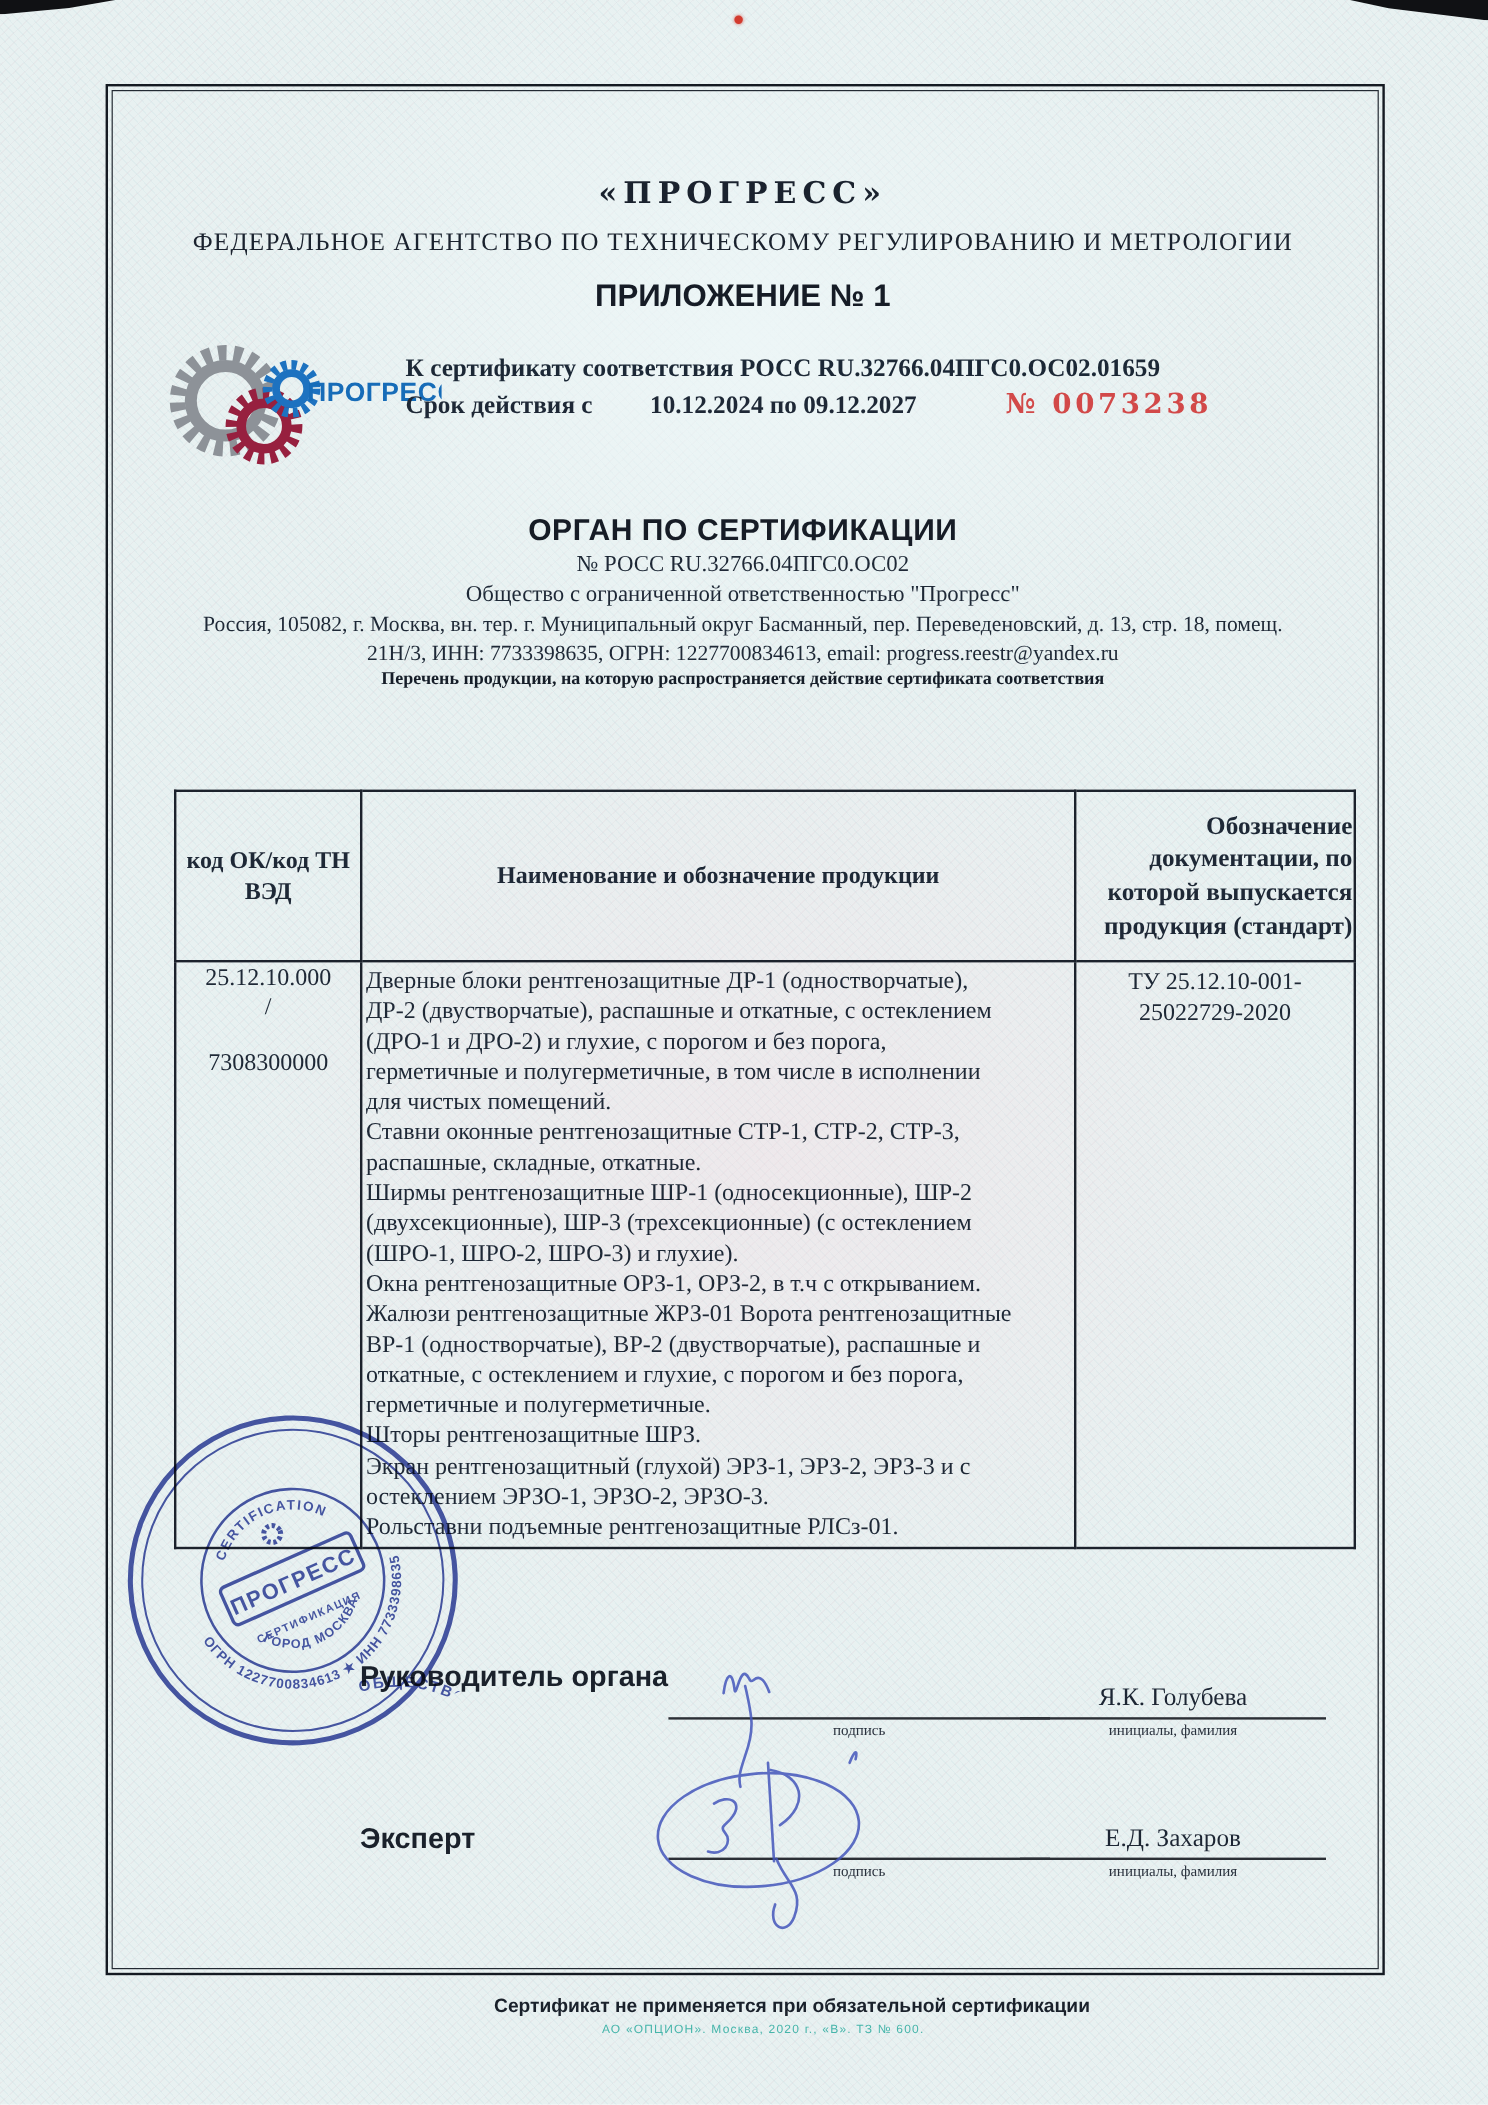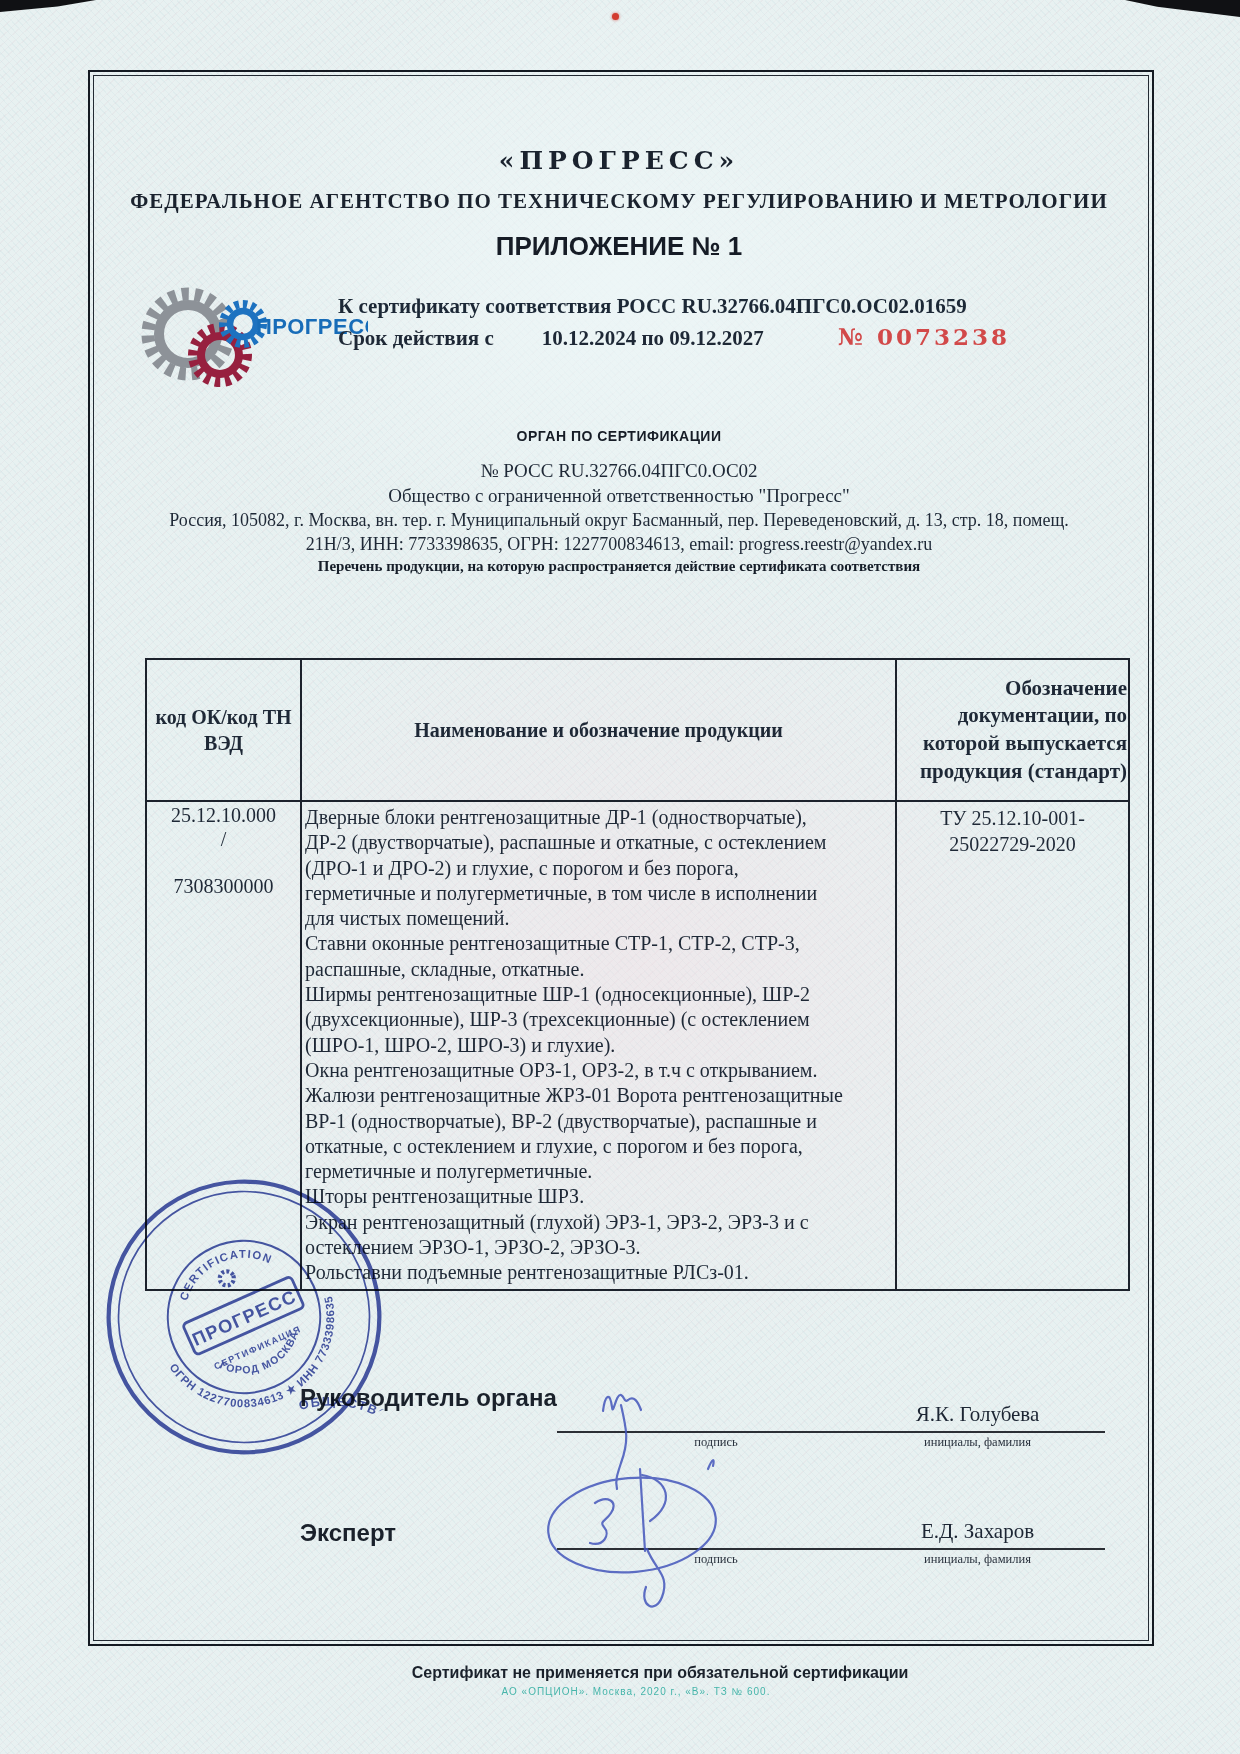--- a/index.html
+++ b/index.html
@@ -18,32 +18,32 @@
   .corner-tl{left:0;top:0;width:96px;height:12px;background:#101114;clip-path:polygon(0 0,100% 0,60% 55%,0 100%);}
   .corner-tr{right:0;top:0;width:115px;height:17px;background:#101114;clip-path:polygon(0 0,100% 0,100% 100%,28% 40%);}
   .red-dot{left:612px;top:13px;width:7px;height:7px;border-radius:50%;background:#d23b2f;box-shadow:0 0 3px rgba(210,59,47,.8);}
   
   .frame{left:88px;top:70px;width:1062px;height:1572px;border:2.5px solid #141a22;}
   .frame-inner{position:absolute;inset:3px;border:1px solid #232a33;}
   
   .centered{left:88px;width:1062px;text-align:center;}
   .title1{top:104px;font-family:"DejaVu Serif",serif;font-weight:600;font-size:27px;letter-spacing:5px;color:#1a222e;}
   .title2{top:146px;font-family:"DejaVu Serif",serif;font-weight:600;font-size:25px;letter-spacing:5px;color:#1a222e;}
-  .agency{top:189px;font-weight:700;font-size:21px;letter-spacing:1px;color:#1a222e;}
+  .agency{top:189px;font-weight:400;font-size:21px;letter-spacing:1px;color:#1a222e;}
   .appendix{top:231px;font-family:"Liberation Sans",sans-serif;font-weight:700;font-size:26px;color:#161c26;}
   
   .logo{left:128px;top:262px;width:240px;height:150px;}
   
   .certblock{left:338px;top:291px;width:672px;}
   .cline{font-weight:700;font-size:21px;line-height:30px;color:#1c2836;white-space:nowrap;}
   .validity{display:flex;align-items:baseline;font-weight:700;font-size:21px;line-height:32px;white-space:nowrap;}
   .validity .dates{margin-left:48px;}
   .cert-number{margin-left:auto;font-family:"DejaVu Serif",serif;font-weight:600;font-size:23px;color:#d24949;letter-spacing:3px;}
   
-  .org-title{top:428px;font-family:"Liberation Sans",sans-serif;font-weight:700;font-size:14px;letter-spacing:.5px;color:#161c26;}
+  .org-title{top:428px;font-family:"Liberation Sans",sans-serif;font-weight:700;font-size:25px;letter-spacing:.5px;color:#161c26;}
   .org-number{top:460px;font-size:19px;}
   .org-name{top:485px;font-size:19px;}
   .org-addr1{top:510px;font-size:18px;white-space:nowrap;}
   .org-addr2{top:534px;font-size:18px;}
   .products-heading{top:558px;font-weight:700;font-size:15px;color:#151d28;}
   
   .prod-table{left:145px;top:658px;width:983px;border-collapse:collapse;table-layout:fixed;}
   .prod-table td{border:2px solid #1c222c;vertical-align:middle;}
   .prod-table .hdr{height:138px;text-align:center;font-weight:700;font-size:20px;line-height:1.32;}
   .prod-table .hdr.c3{font-size:21px;text-align:right;}

